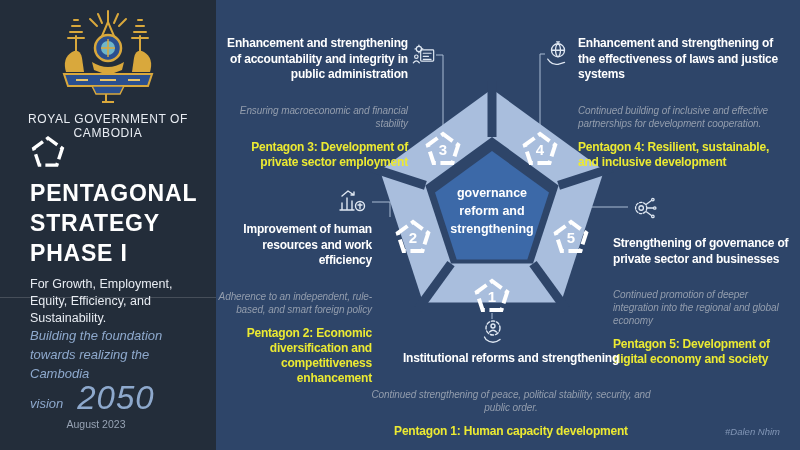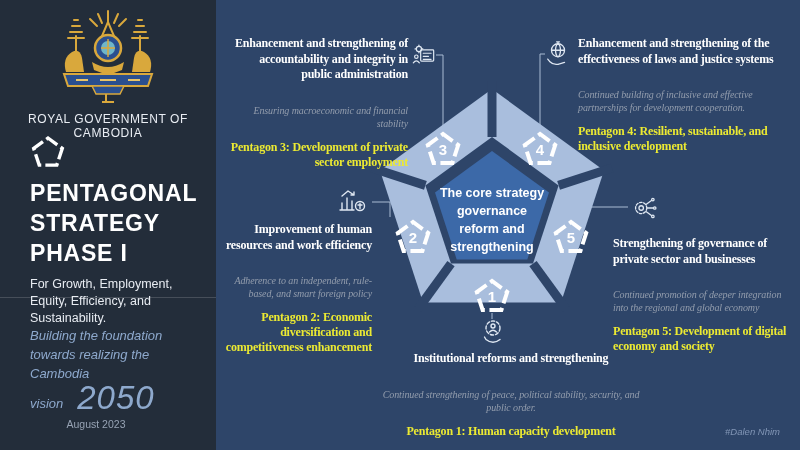--- a/index.html
+++ b/index.html
@@ -22,21 +22,21 @@
     color:#8ea9cd; font-style:italic; font-size:13px; line-height:19px; }
   .vision-year-row { display:flex; align-items:flex-end; gap:14px; }
   .vision-year { font-size:33px; line-height:30px; letter-spacing:1px; }
   .date { position:absolute; left:0; top:418px; width:192px; text-align:center;
     color:#97a3b4; font-size:10.5px; }
   
   .diagram-svg { position:absolute; left:0; top:0; }
   .center-text { position:absolute; left:412px; top:184px; width:160px;
     text-align:center; color:#ffffff; font-weight:bold; font-size:12.5px; line-height:18px; }
   
-  .pblock { position:absolute;font-family:Liberation Serif, serif; }
+  .pblock { position:absolute; }
   .ptitle { color:#ffffff; font-weight:bold; font-size:12px; line-height:15.5px; letter-spacing:-.2px; }
   .psub { color:#939dad; font-style:italic; font-size:10px; line-height:13px; margin-top:21px; letter-spacing:-.1px; }
   .plabel { color:#ecea32; font-weight:bold; font-size:12px; line-height:15px; margin-top:10px; letter-spacing:-.2px; }
   .align-r { text-align:right; }
   .align-c { text-align:center; }
   .icon { position:absolute; }
   .credit { position:absolute; left:700px; top:426px; width:80px; text-align:right;
     color:#8296b6; font-style:italic; font-size:9.5px; }
 </style>
 </head>
@@ -142,21 +142,20 @@
         <text x="0" y="5" text-anchor="middle" fill="#ffffff" stroke="none" font-size="15" font-weight="bold" font-family="Liberation Sans, sans-serif">4</text>
       </g>
       <g transform="translate(571,238)">
         <path d="M0 -16 L15.2 -4.9 L9.4 12.9 L-9.4 12.9 L-15.2 -4.9 Z" stroke-dasharray="14.2 4.6" stroke-dashoffset="2.3"></path>
         <text x="0" y="5" text-anchor="middle" fill="#ffffff" stroke="none" font-size="15" font-weight="bold" font-family="Liberation Sans, sans-serif">5</text>
       </g>
     </g>
   </svg>
 
   <div class="center-text">
-    <div>The core strategy</div>
     <div>governance</div>
     <div>reform and</div>
     <div>strengthening</div>
   </div>
 
   <svg class="icon" style="left:412px; top:42px;" width="26" height="26" viewBox="0 0 30 30">
     <g stroke="#dfe7f2" stroke-width="1.4" fill="none" stroke-linecap="round" stroke-linejoin="round">
       <rect x="10" y="9" width="15" height="13" rx="1"></rect>
       <path d="M13 13 H22 M13 16.5 H19 M13 20 H22"></path>
       <circle cx="8" cy="8" r="3"></circle>

